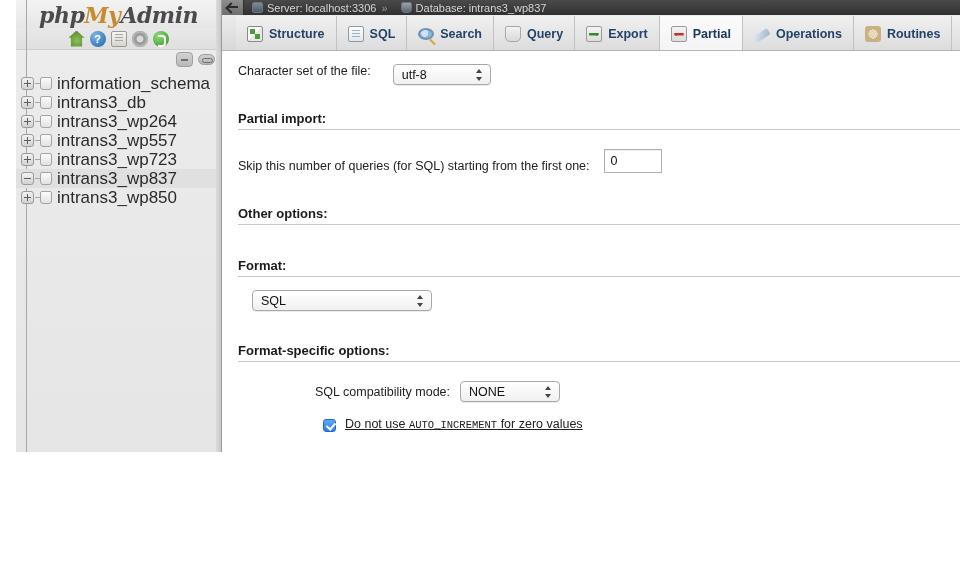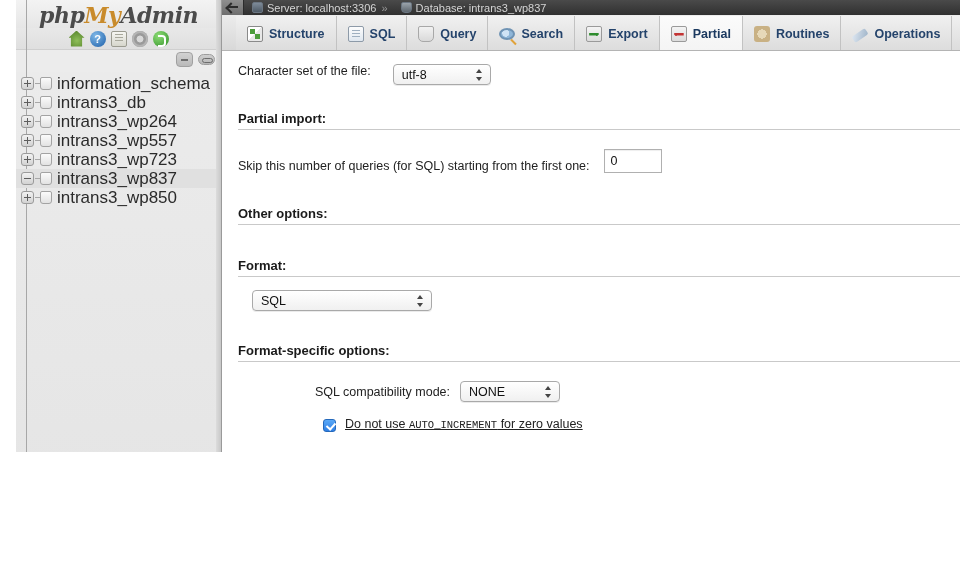--- a/index.html
+++ b/index.html
@@ -541,42 +541,42 @@
     <div id="tabbar">
       <div class="tab">
         <span class="tab-ico ti-structure"></span>
         <span>Structure</span>
       </div>
       <div class="tab">
         <span class="tab-ico ti-sql"></span>
         <span>SQL</span>
       </div>
       <div class="tab">
+        <span class="tab-ico ti-search"></span>
+        <span>Search</span>
+      </div>
+      <div class="tab">
         <span class="tab-ico ti-query"></span>
         <span>Query</span>
-      </div>
-      <div class="tab">
-        <span class="tab-ico ti-search"></span>
-        <span>Search</span>
       </div>
       <div class="tab">
         <span class="tab-ico ti-export"></span>
         <span>Export</span>
       </div>
       <div class="tab active">
         <span class="tab-ico ti-import"></span>
         <span>Partial</span>
       </div>
       <div class="tab">
+        <span class="tab-ico ti-operations"></span>
+        <span>Operations</span>
+      </div>
+      <div class="tab">
         <span class="tab-ico ti-routines"></span>
         <span>Routines</span>
-      </div>
-      <div class="tab">
-        <span class="tab-ico ti-operations"></span>
-        <span>Operations</span>
       </div>
       <div class="tab">
         <span class="tab-ico ti-events"></span>
 
       </div>
     </div>
 
     <div id="content">
 
       <div class="row-charset">

